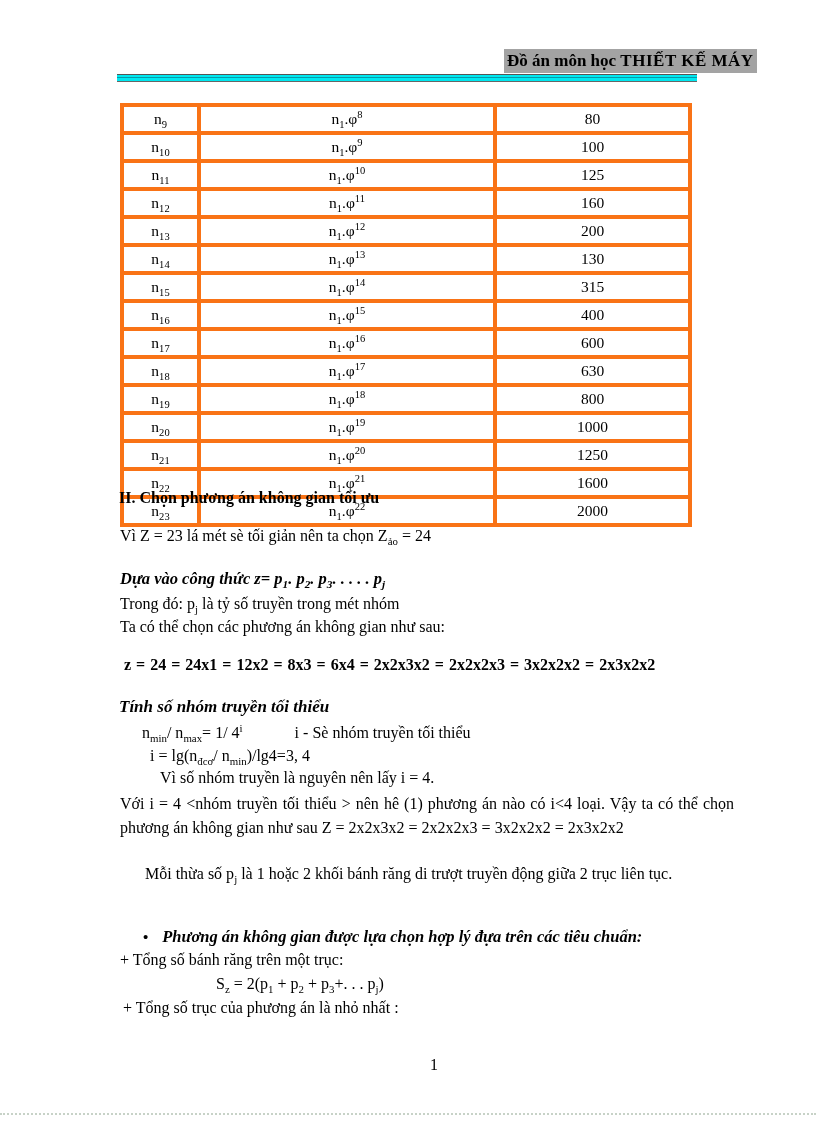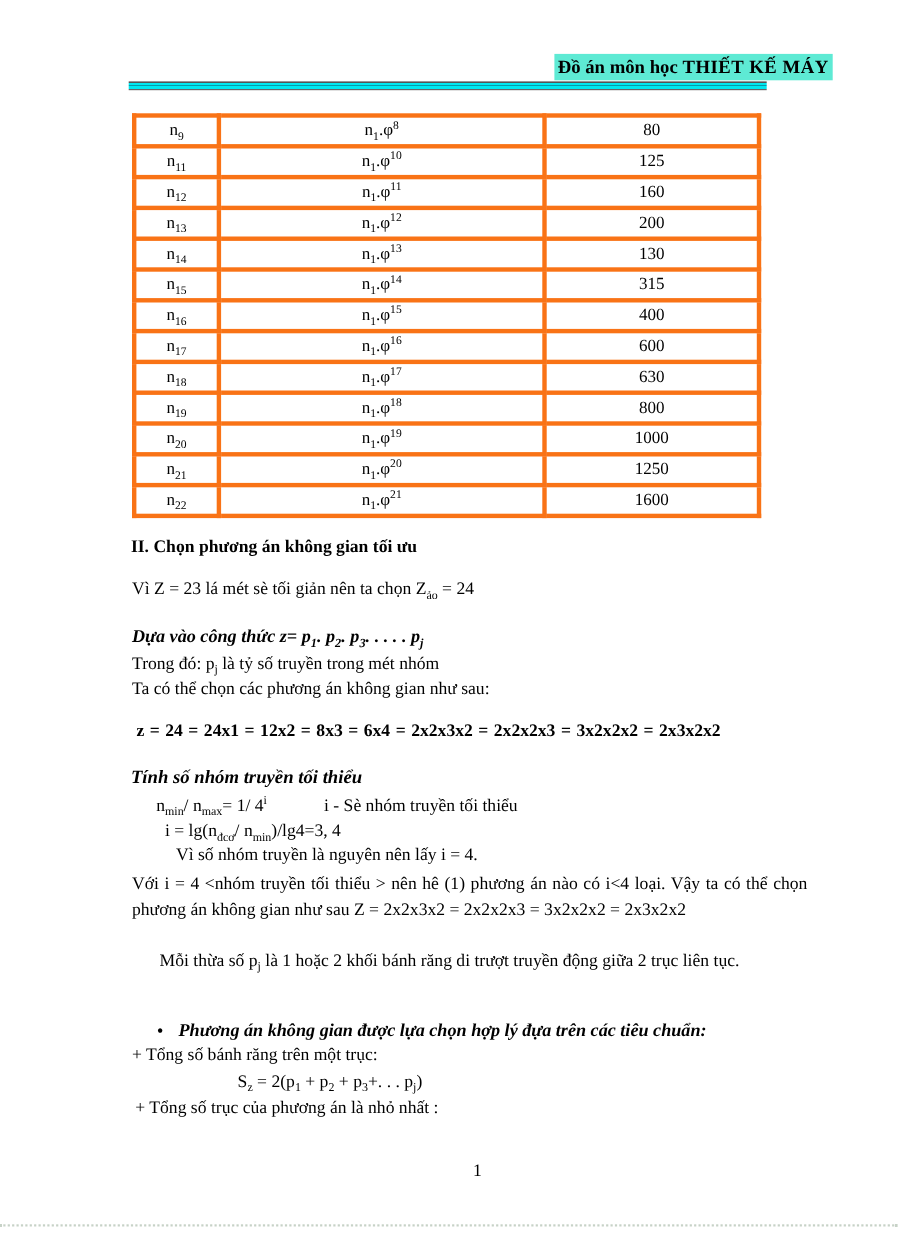--- a/index.html
+++ b/index.html
@@ -60,38 +60,43 @@
   .dotted-bottom{
     left:0;top:1113px;width:816px;height:0;
     border-top:2px dotted #c7d2c7;
   }
 </style>
 </head>
 <body>
 
 <div>
 
-  <div class="abs header-highlight" style="background: #5eead4;">
+  <div class="abs header-highlight" style="background: #a3a3a3;">
     <span>Đồ án môn học </span><span class="caps">THIẾT  KẾ MÁY</span>
   </div>
   <div class="abs header-rule"></div>
 
   <table class="abs speed-table">
     <colgroup>
       <col style="width:77px">
       <col style="width:296px">
       <col style="width:195px">
     </colgroup>
     <tbody>
         <tr>
           <td><span>n</span><sub>9</sub></td>
           <td><span>n</span><sub>1</sub><span>.φ</span><sup>8</sup></td>
           <td>80</td>
         </tr>
         <tr>
+          <td><span>n</span><sub>10</sub></td>
+          <td><span>n</span><sub>1</sub><span>.φ</span><sup>9</sup></td>
+          <td>100</td>
+        </tr>
+        <tr>
           <td><span>n</span><sub>11</sub></td>
           <td><span>n</span><sub>1</sub><span>.φ</span><sup>10</sup></td>
           <td>125</td>
         </tr>
         <tr>
           <td><span>n</span><sub>12</sub></td>
           <td><span>n</span><sub>1</sub><span>.φ</span><sup>11</sup></td>
           <td>160</td>
         </tr>
         <tr>
@@ -137,20 +142,25 @@
         <tr>
           <td><span>n</span><sub>21</sub></td>
           <td><span>n</span><sub>1</sub><span>.φ</span><sup>20</sup></td>
           <td>1250</td>
         </tr>
         <tr>
           <td><span>n</span><sub>22</sub></td>
           <td><span>n</span><sub>1</sub><span>.φ</span><sup>21</sup></td>
           <td>1600</td>
         </tr>
+        <tr>
+          <td><span>n</span><sub>23</sub></td>
+          <td><span>n</span><sub>1</sub><span>.φ</span><sup>22</sup></td>
+          <td>2000</td>
+        </tr>
       </tbody>
   </table>
 
   <div class="abs h2" style="left:119px;top:489px;">II. Chọn phương án không gian tối ưu</div>
 
   <div class="abs body-line" style="left:120px;top:527px;"><span>Vì Z = 23 lá mét sè tối giản nên ta chọn Z</span><sub>ảo</sub><span> = 24</span></div>
 
   <div class="abs bold-italic" style="left:120px;top:569px;"><span>Dựa vào công thức z= p</span><sub>1</sub><span>. p</span><sub>2</sub><span>. p</span><sub>3</sub><span>. . . . . p</span><sub>j</sub></div>
 
   <div class="abs body-line" style="left:120px;top:595px;"><span>Trong đó: p</span><sub>j</sub><span> là tỷ số truyền trong mét nhóm</span></div>

